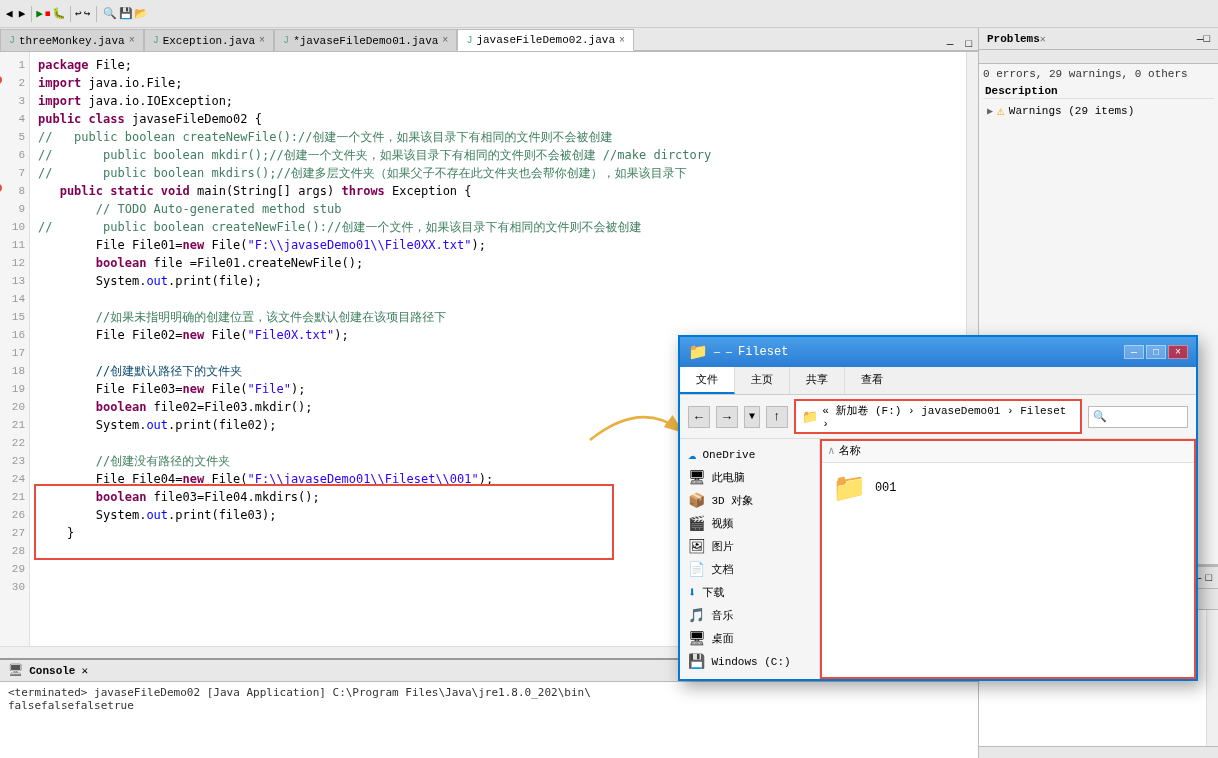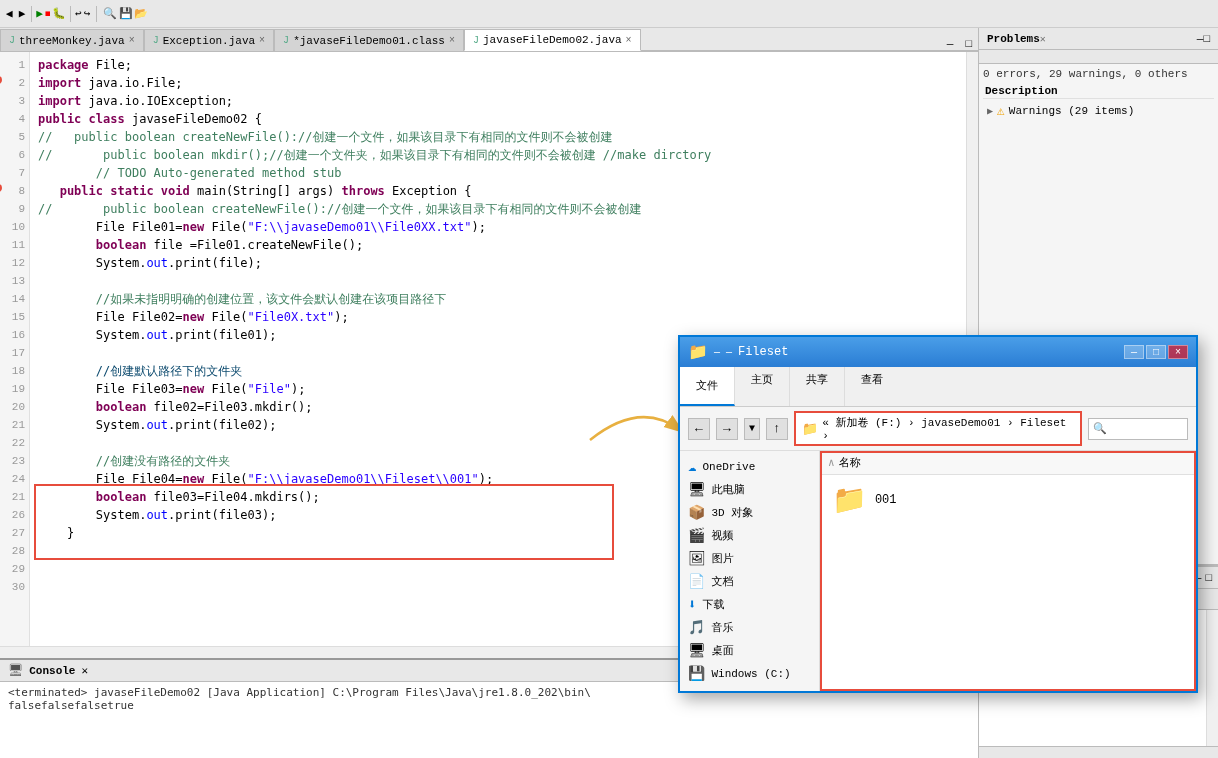--- a/index.html
+++ b/index.html
@@ -52,21 +52,21 @@
           <span>threeMonkey.java</span>
           <span style="font-size:10px;color:#666;">×</span>
         </div>
         <div class="tab">
           <span style="color:#5a8;font-size:10px;">J</span>
           <span>Exception.java</span>
           <span style="font-size:10px;color:#666;">×</span>
         </div>
         <div class="tab">
           <span style="color:#5a8;font-size:10px;">J</span>
-          <span>*javaseFileDemo01.class</span>
+          <span>*javaseFileDemo01.java</span>
           <span style="font-size:10px;color:#666;">×</span>
         </div>
         <div class="tab active" style="background:#fff;">
           <span style="color:#5a8;font-size:10px;">J</span>
           <span>javaseFileDemo02.java</span>
           <span style="font-size:10px;color:#666;">×</span>
         </div>
         <div style="flex:1;border-bottom:1px solid #bbb;"></div>
         <div style="padding:0 6px;font-size:11px;cursor:pointer;border-bottom:1px solid #bbb;">—</div>
         <div style="padding:0 6px;font-size:11px;cursor:pointer;border-bottom:1px solid #bbb;">□</div>
@@ -107,30 +107,30 @@
           <div>30</div>
         </div>
 
         <div style="flex:1;padding:4px 8px;line-height:18px;font-size:12px;overflow:auto;font-family:Consolas,monospace;background:#fff;position:relative;">
           <div style="white-space:pre;min-height:18px;"><span class="kw" style="color:#7f0055;font-weight:bold;">package</span> File;</div>
           <div style="white-space:pre;min-height:18px;"><span class="kw" style="color:#7f0055;font-weight:bold;">import</span> java.io.File;</div>
           <div style="white-space:pre;min-height:18px;"><span class="kw" style="color:#7f0055;font-weight:bold;">import</span> java.io.IOException;</div>
           <div style="white-space:pre;min-height:18px;"><span class="kw" style="color:#7f0055;font-weight:bold;">public</span> <span style="color:#7f0055;font-weight:bold;">class</span> javaseFileDemo02 {</div>
           <div style="white-space:pre;min-height:18px;color:#3f7f5f;overflow:hidden;text-overflow:ellipsis;">// &nbsp; public boolean createNewFile()://创建一个文件，如果该目录下有相同的文件则不会被创建</div>
           <div style="white-space:pre;min-height:18px;color:#3f7f5f;overflow:hidden;">// &nbsp; &nbsp; &nbsp; public boolean mkdir();//创建一个文件夹，如果该目录下有相同的文件则不会被创建 //make dirctory</div>
+          <div style="white-space:pre;min-height:18px;color:#3f7f5f;overflow:hidden;">// &nbsp; &nbsp; &nbsp; public boolean mkdirs();//创建多层文件夹（如果父子不存在此文件夹也会帮你创建），如果该目录下</div>
+          <div style="white-space:pre;min-height:18px;"><span style="color:#7f0055;font-weight:bold;">   public</span> <span style="color:#7f0055;font-weight:bold;">static</span> <span style="color:#7f0055;font-weight:bold;">void</span> main(String[] args) <span style="color:#7f0055;font-weight:bold;">throws</span> Exception {</div>
           <div style="white-space:pre;min-height:18px;color:#3f7f5f;">        // TODO Auto-generated method stub</div>
-          <div style="white-space:pre;min-height:18px;"><span style="color:#7f0055;font-weight:bold;">   public</span> <span style="color:#7f0055;font-weight:bold;">static</span> <span style="color:#7f0055;font-weight:bold;">void</span> main(String[] args) <span style="color:#7f0055;font-weight:bold;">throws</span> Exception {</div>
           <div style="white-space:pre;min-height:18px;color:#3f7f5f;overflow:hidden;">// &nbsp; &nbsp; &nbsp; public boolean createNewFile()://创建一个文件，如果该目录下有相同的文件则不会被创建</div>
           <div style="white-space:pre;min-height:18px;">        File File01=<span style="color:#7f0055;font-weight:bold;">new</span> File(<span style="color:#2a00ff;">"F:\\javaseDemo01\\File0XX.txt"</span>);</div>
           <div style="white-space:pre;min-height:18px;">        <span style="color:#7f0055;font-weight:bold;">boolean</span> file =File01.createNewFile();</div>
           <div style="white-space:pre;min-height:18px;">        System.<span style="color:#00f;">out</span>.print(file);</div>
           <div style="min-height:18px;"></div>
           <div style="white-space:pre;min-height:18px;color:#3f7f5f;">        //如果未指明明确的创建位置，该文件会默认创建在该项目路径下</div>
           <div style="white-space:pre;min-height:18px;">        File File02=<span style="color:#7f0055;font-weight:bold;">new</span> File(<span style="color:#2a00ff;">"File0X.txt"</span>);</div>
-          <div style="white-space:pre;min-height:18px;">        System.<span style="color:#00f;">out</span>.print(file01);</div>
           <div style="min-height:18px;"></div>
           <div style="white-space:pre;min-height:18px;color:#0c4a6e;">        //创建默认路径下的文件夹</div>
           <div style="white-space:pre;min-height:18px;">        File File03=<span style="color:#7f0055;font-weight:bold;">new</span> File(<span style="color:#2a00ff;">"File"</span>);</div>
           <div style="white-space:pre;min-height:18px;">        <span style="color:#7f0055;font-weight:bold;">boolean</span> file02=File03.mkdir();</div>
           <div style="white-space:pre;min-height:18px;">        System.<span style="color:#00f;">out</span>.print(file02);</div>
           <div style="min-height:18px;"></div>
 
           <div style="white-space:pre;min-height:18px;color:#3f7f5f;">        //创建没有路径的文件夹</div>
           <div style="white-space:pre;min-height:18px;">        File File04=<span style="color:#7f0055;font-weight:bold;">new</span> File(<span style="color:#2a00ff;">"F:\\javaseDemo01\\Fileset\\001"</span>);</div>
           <div style="white-space:pre;min-height:18px;">        <span style="color:#7f0055;font-weight:bold;">boolean</span> file03=File04.mkdirs();</div>
@@ -230,21 +230,21 @@
       <span style="font-size:10px;">—</span>
       <span style="flex:1;font-size:12px;font-weight:normal;">Fileset</span>
       <div style="display:flex;gap:2px;">
         <span style="width:20px;height:14px;background:rgba(255,255,255,0.25);border:1px solid rgba(255,255,255,0.4);font-size:10px;display:flex;align-items:center;justify-content:center;cursor:pointer;color:#fff;">—</span>
         <span style="width:20px;height:14px;background:rgba(255,255,255,0.25);border:1px solid rgba(255,255,255,0.4);font-size:10px;display:flex;align-items:center;justify-content:center;cursor:pointer;color:#fff;">□</span>
         <span style="width:20px;height:14px;background:rgba(255,0,0,0.6);border:1px solid rgba(255,255,255,0.4);font-size:10px;display:flex;align-items:center;justify-content:center;cursor:pointer;color:#fff;">×</span>
       </div>
     </div>
 
     <div style="display:flex;background:#f0f0f0;border-bottom:1px solid #ccc;">
-      <div style="padding:11px 16px;font-size:11px;cursor:pointer;border-right:1px solid #ddd;background:#fff;border-bottom:2px solid #0078d7;">文件</div>
+      <div style="padding:5px 16px;font-size:11px;cursor:pointer;border-right:1px solid #ddd;background:#fff;border-bottom:2px solid #0078d7;">文件</div>
       <div style="padding:5px 16px;font-size:11px;cursor:pointer;border-right:1px solid #ddd;">主页</div>
       <div style="padding:5px 16px;font-size:11px;cursor:pointer;border-right:1px solid #ddd;">共享</div>
       <div style="padding:5px 16px;font-size:11px;cursor:pointer;">查看</div>
     </div>
 
     <div style="background:#f5f5f5;border-bottom:1px solid #ddd;padding:4px 8px;display:flex;align-items:center;gap:6px;font-size:11px;">
       <span style="width:22px;height:22px;display:flex;align-items:center;justify-content:center;background:#e0e0e0;border:1px solid #bbb;cursor:pointer;font-size:13px;">←</span>
       <span style="width:22px;height:22px;display:flex;align-items:center;justify-content:center;background:#e0e0e0;border:1px solid #bbb;cursor:pointer;font-size:13px;">→</span>
       <span style="width:16px;height:22px;display:flex;align-items:center;justify-content:center;background:#e0e0e0;border:1px solid #bbb;cursor:pointer;font-size:10px;">▼</span>
       <span style="width:22px;height:22px;display:flex;align-items:center;justify-content:center;background:#e0e0e0;border:1px solid #bbb;cursor:pointer;font-size:13px;">↑</span>

